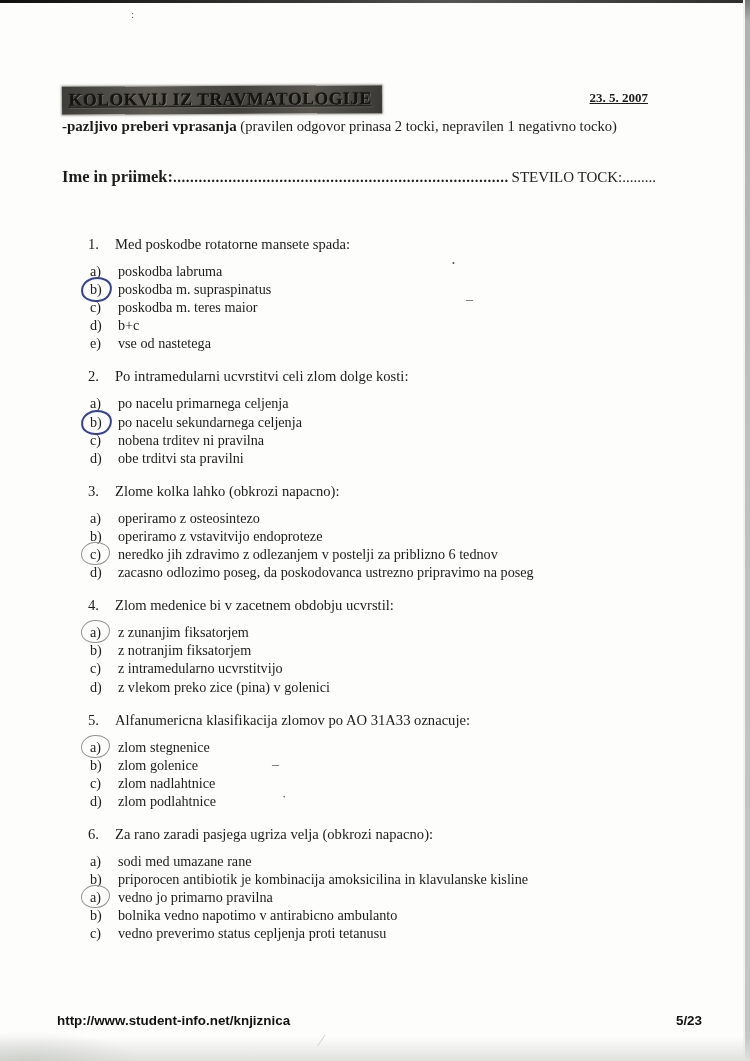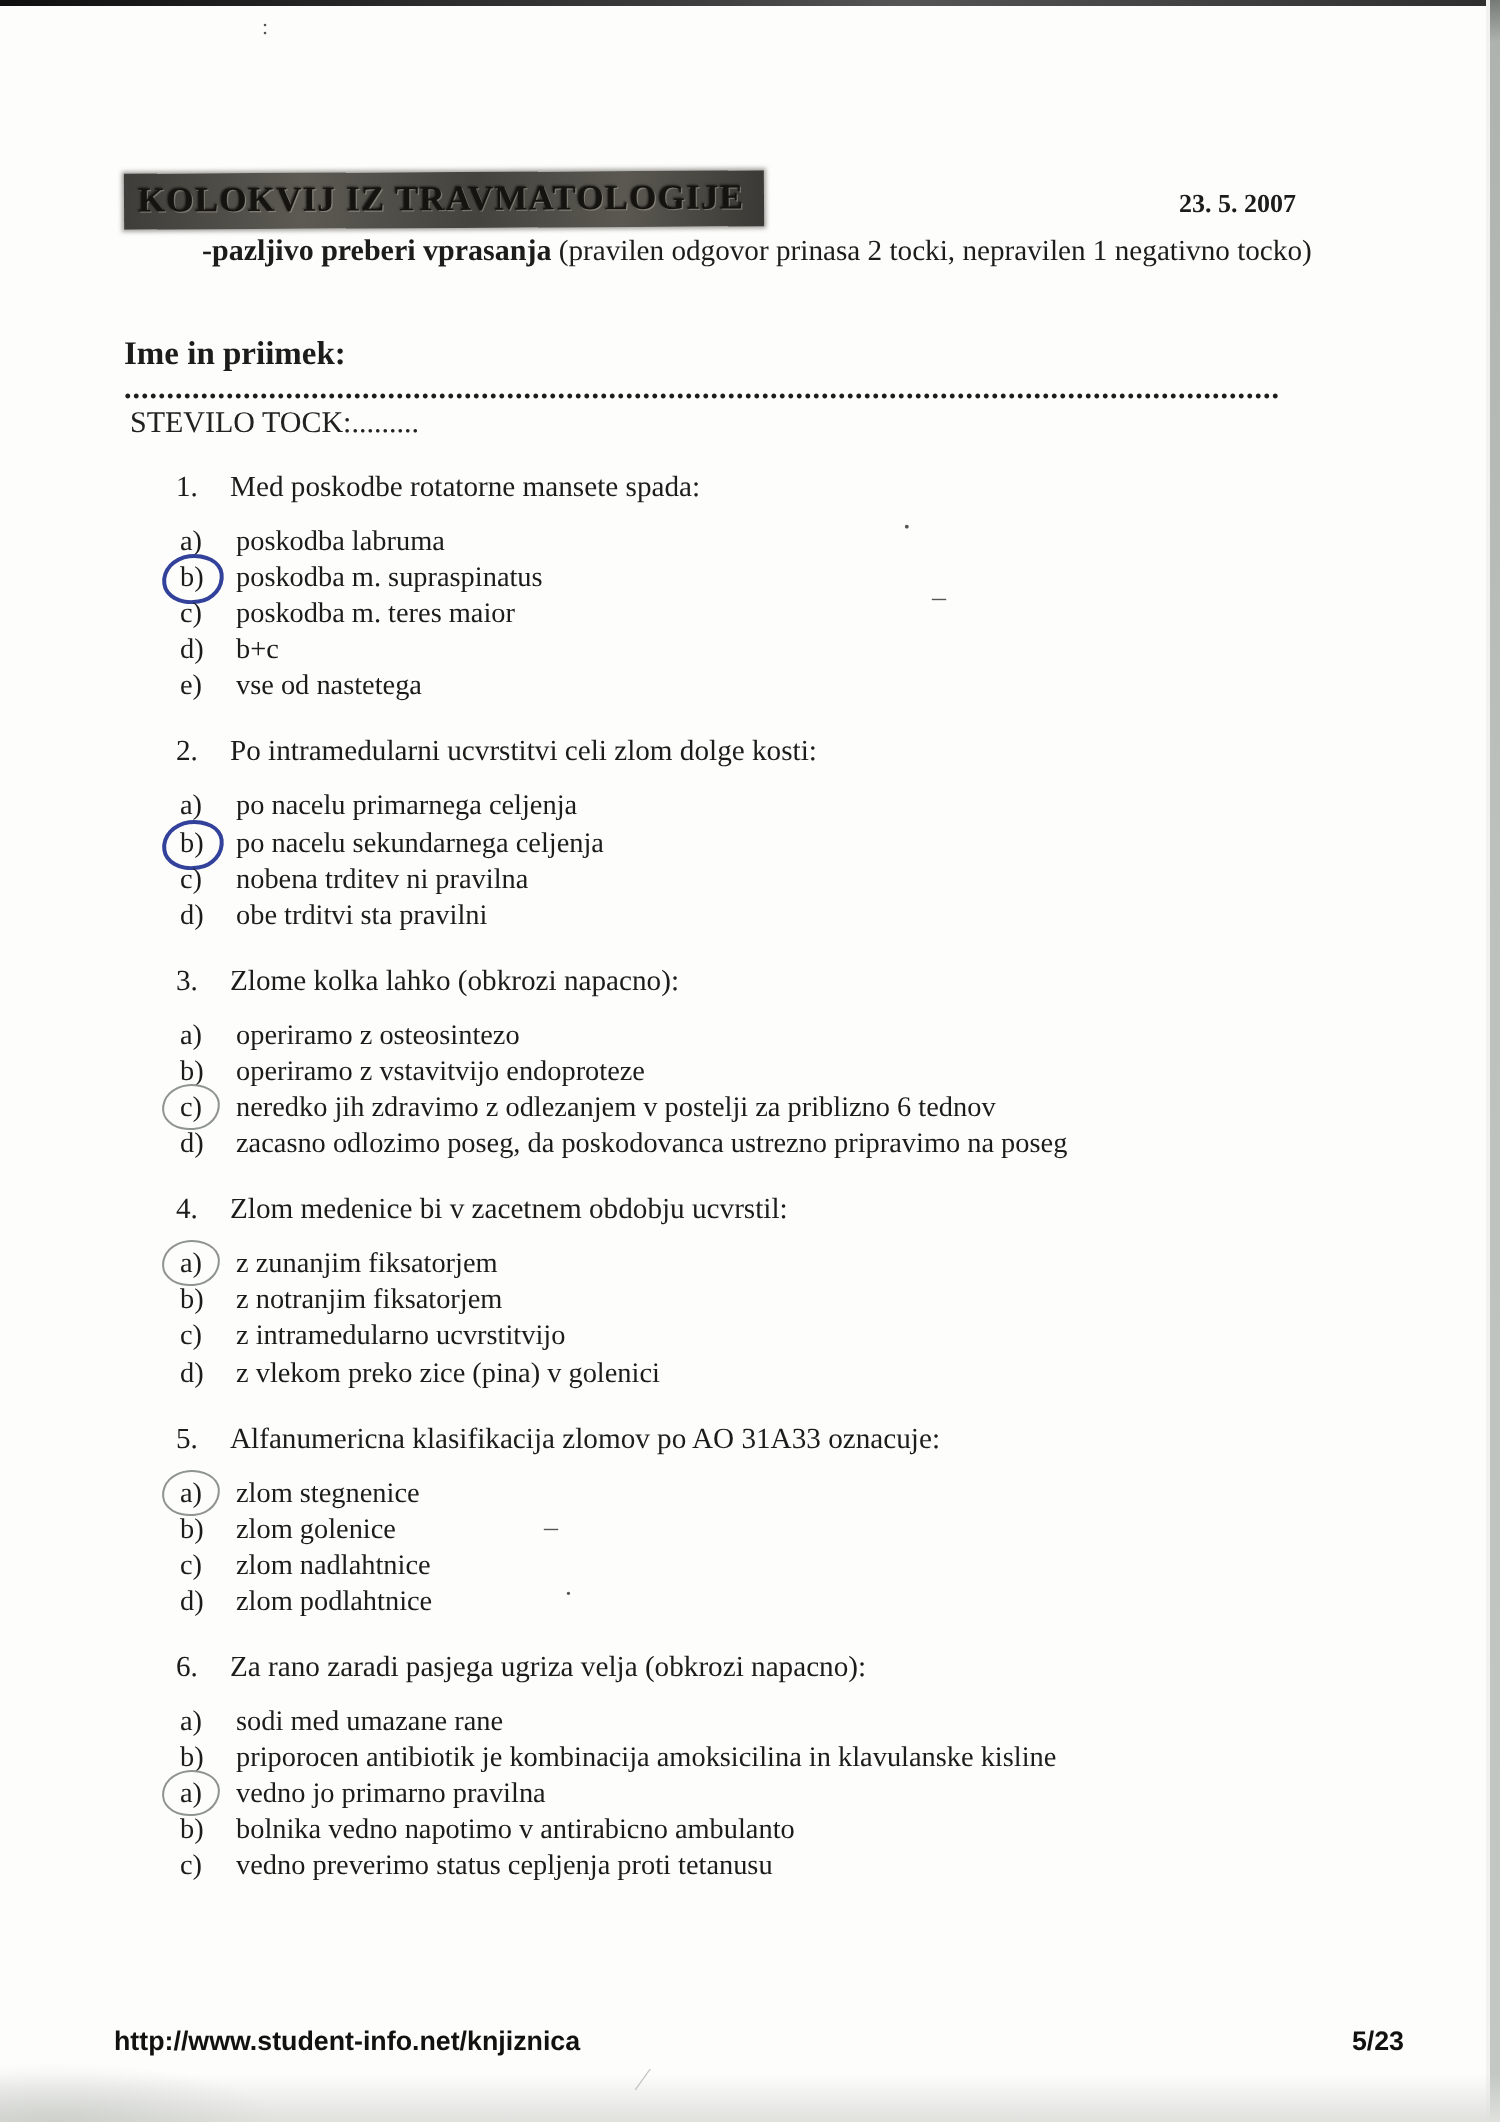--- a/index.html
+++ b/index.html
@@ -32,46 +32,46 @@
     background: linear-gradient(to top, #e0e1dd 0%, rgba(224,225,221,0) 100%);
   }
   .smudge-bl {
     position: absolute; left: 0; bottom: 0; width: 140px; height: 30px;
     background: radial-gradient(ellipse at 20% 100%, rgba(190,193,188,.55), rgba(190,193,188,0) 70%);
   }
 
   
   .header {
     position: absolute; left: 62px; right: 102px; top: 86px;
-    display: flex; align-items: center;
+    display: flex; align-items: flex-start; text-decoration: underline;
   }
   .title-box {
     display: inline-block;
     padding: 3px 10px 4px 7px;
     background: linear-gradient(94deg, #3e3d39 0%, #5c5a53 28%, #44433e 55%, #5a5851 78%, #3a3935 100%);
     box-shadow: 0 0 2px 1px rgba(70,68,62,.5);
     transform: rotate(-0.3deg);
     color: #14130f;
     font-weight: bold;
     font-size: 17.5px;
     letter-spacing: 0.6px;
     text-shadow: 0.6px 0.6px 0 rgba(215,213,200,.34), -0.5px -0.5px 1px rgba(0,0,0,.6);
     white-space: nowrap;
   }
   .date { margin-left: auto; font-weight: bold; font-size: 13px; padding-top: 4px; }
 
   .instructions {
     position: absolute; left: 62px; top: 118px; right: 40px;
     font-size: 14.6px;
   }
-  .instructions b { font-size: 15px; margin-left: 39px; }
+  .instructions b { font-size: 15px; }
 
   .name-line {
     position: absolute; left: 62px; right: 94px; top: 167px;
-    display: flex; align-items: baseline; flex-direction: column;
+    display: flex; align-items: baseline;
   }
   .name-label { font-weight: bold; font-size: 16.5px; white-space: nowrap; }
   .name-dots {
     flex: 1; overflow: hidden; white-space: nowrap;
     font-weight: bold; font-size: 15px; letter-spacing: 0.5px;
   }
   .score-label { font-size: 15px; white-space: nowrap; padding-left: 3px; color: #22221f; }
 
   
   .questions { position: absolute; left: 86px; top: 235px; right: 38px; }

